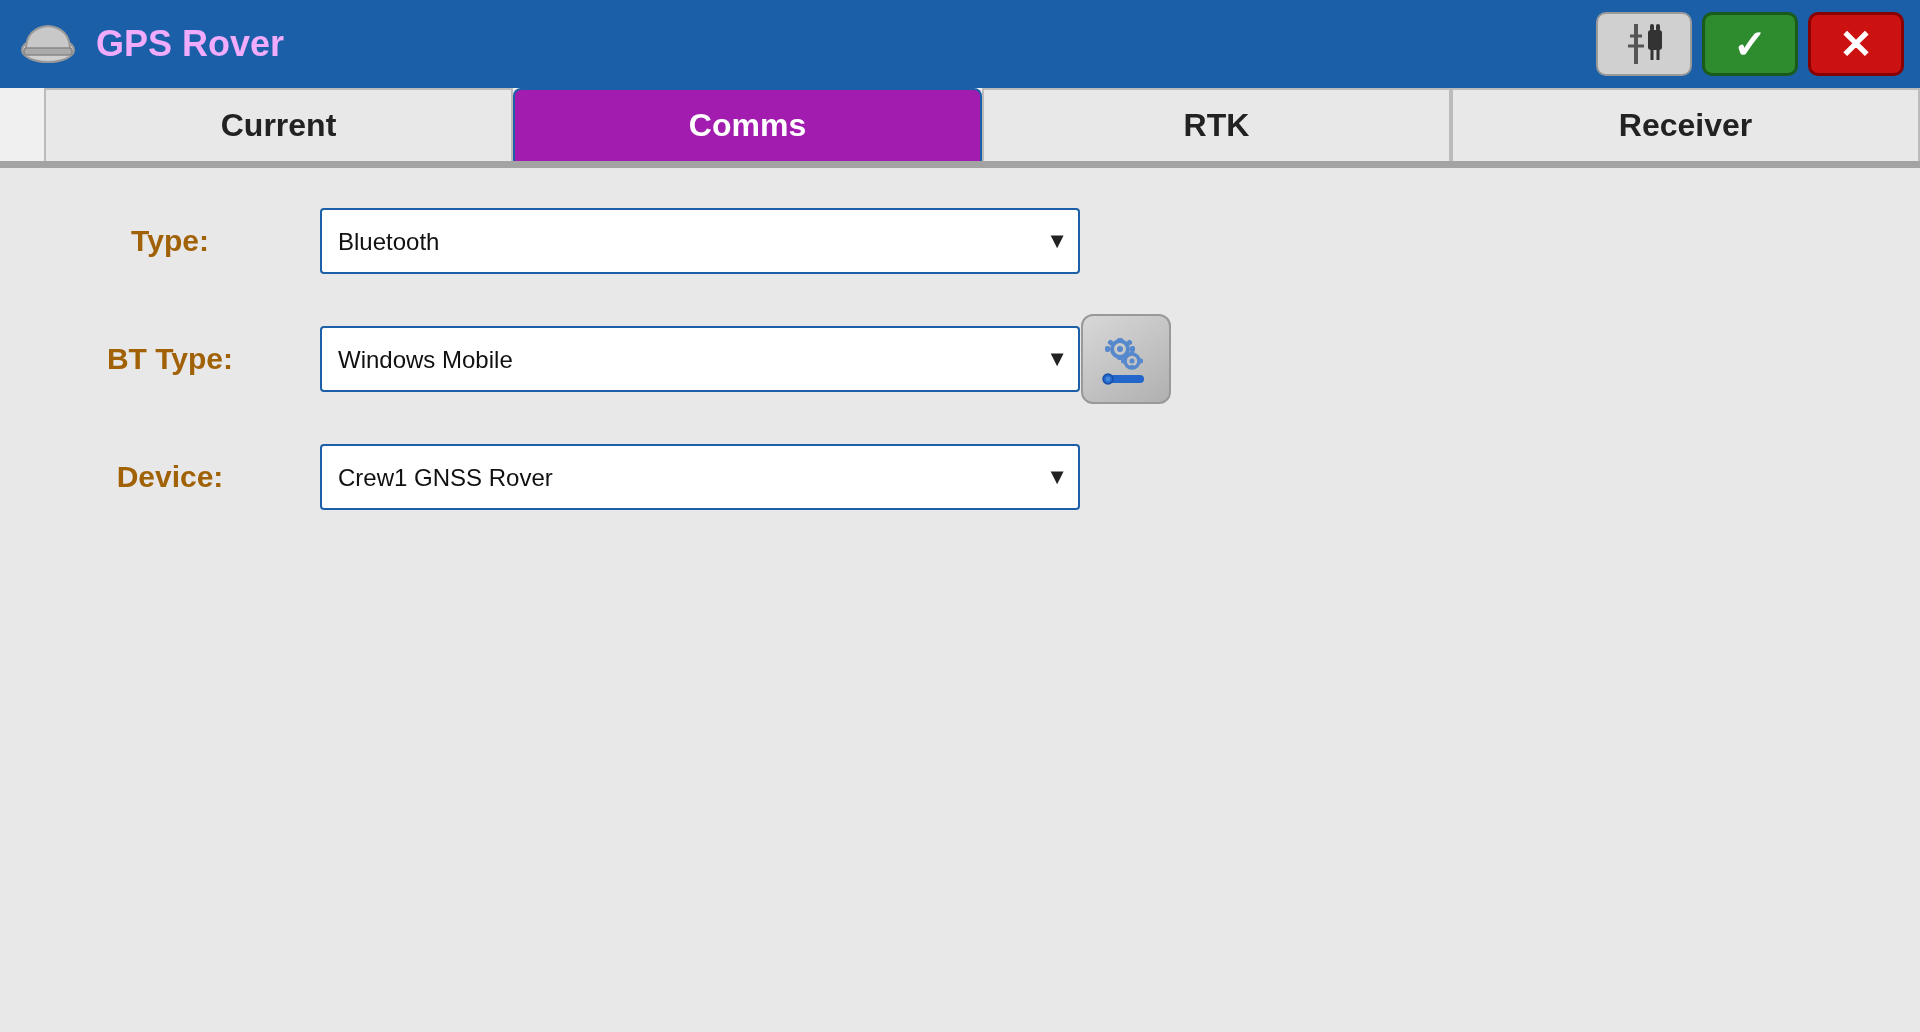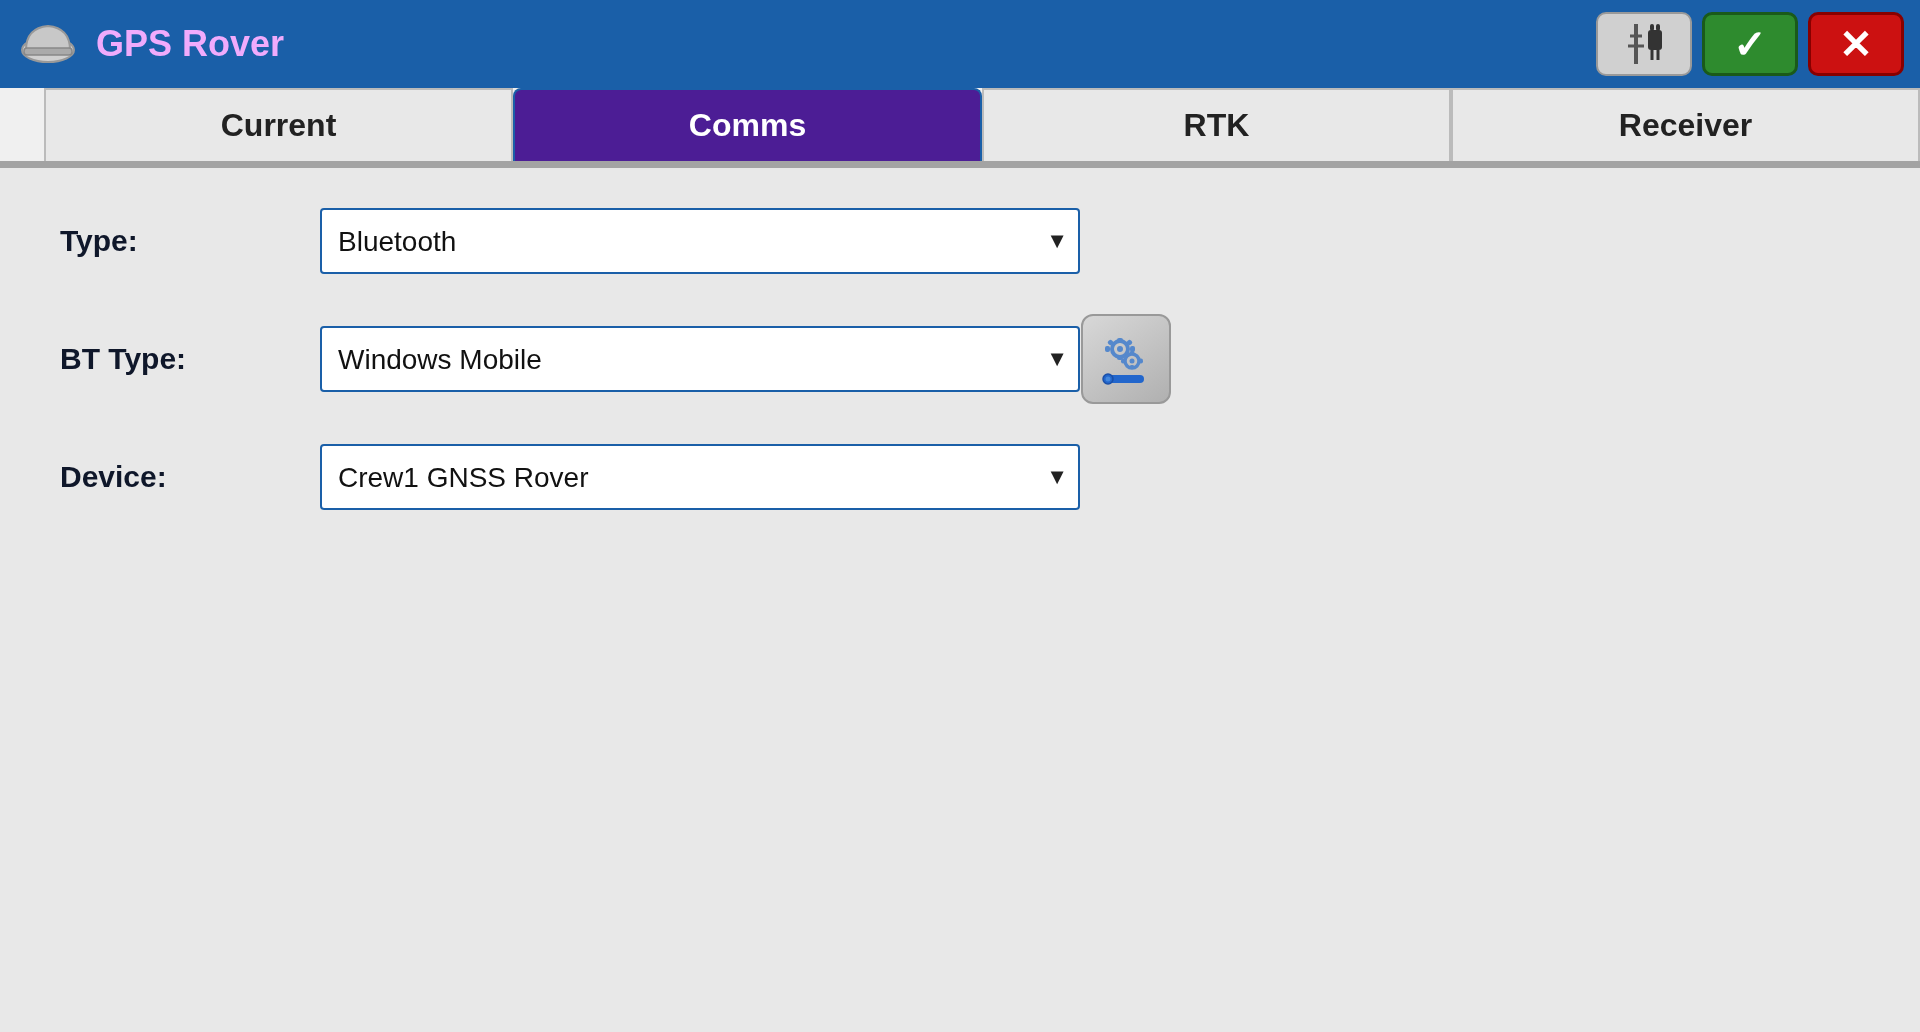--- a/index.html
+++ b/index.html
@@ -100,21 +100,21 @@
       font-size: 32px;
       font-weight: bold;
       cursor: pointer;
       border: 2px solid #bbb;
       border-bottom: none;
       background: #e8e8e8;
       color: #222;
     }
 
     .tab.active {
-      background: #4c1d95;
+      background: #a21caf;
       color: white;
       border-color: #1a5fa8;
       border-radius: 8px 8px 0 0;
     }
 
     
     .content {
       padding: 40px 60px;
       background: #e8e8e8;
       height: calc(1032px - 88px - 80px);
@@ -123,35 +123,35 @@
     .form-row {
       display: flex;
       align-items: center;
       margin-bottom: 40px;
       gap: 40px;
     }
 
     .form-label {
       font-size: 30px;
       font-weight: bold;
-      color: #0f172a;
+      color: #a16207;
       width: 220px;
-      text-align: left;
+      text-align: center;
     }
 
     .form-select-wrapper {
       position: relative;
       flex: 1;
       max-width: 760px;
     }
 
     .form-select {
       width: 100%;
       height: 66px;
-      font-size: 28px;
+      font-size: 24px;
       border: 2px solid #1a5fa8;
       border-radius: 4px;
       background: white;
       padding: 0 16px;
       appearance: none;
       -webkit-appearance: none;
       cursor: pointer;
       color: #111;
     }
 

